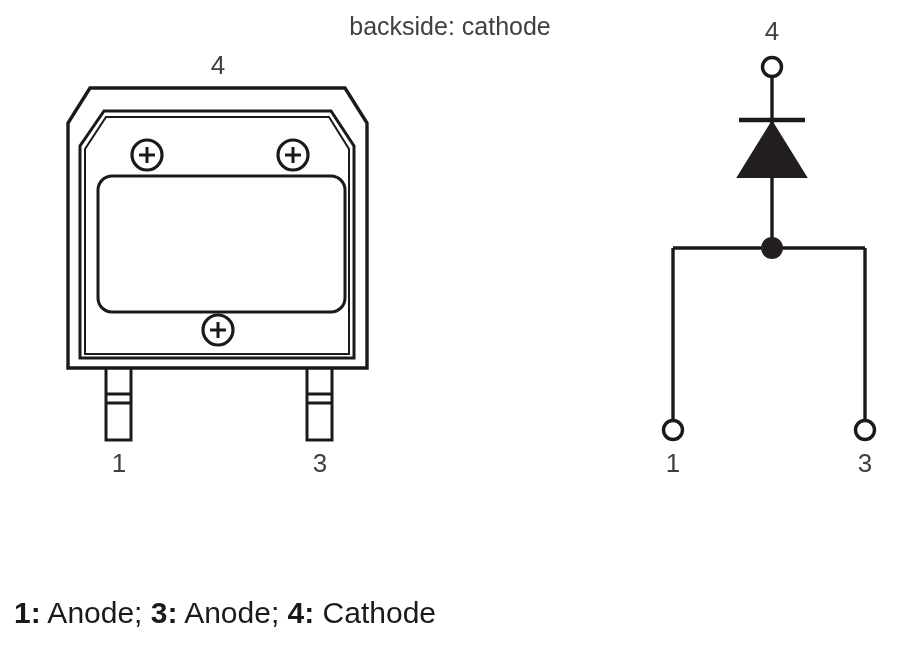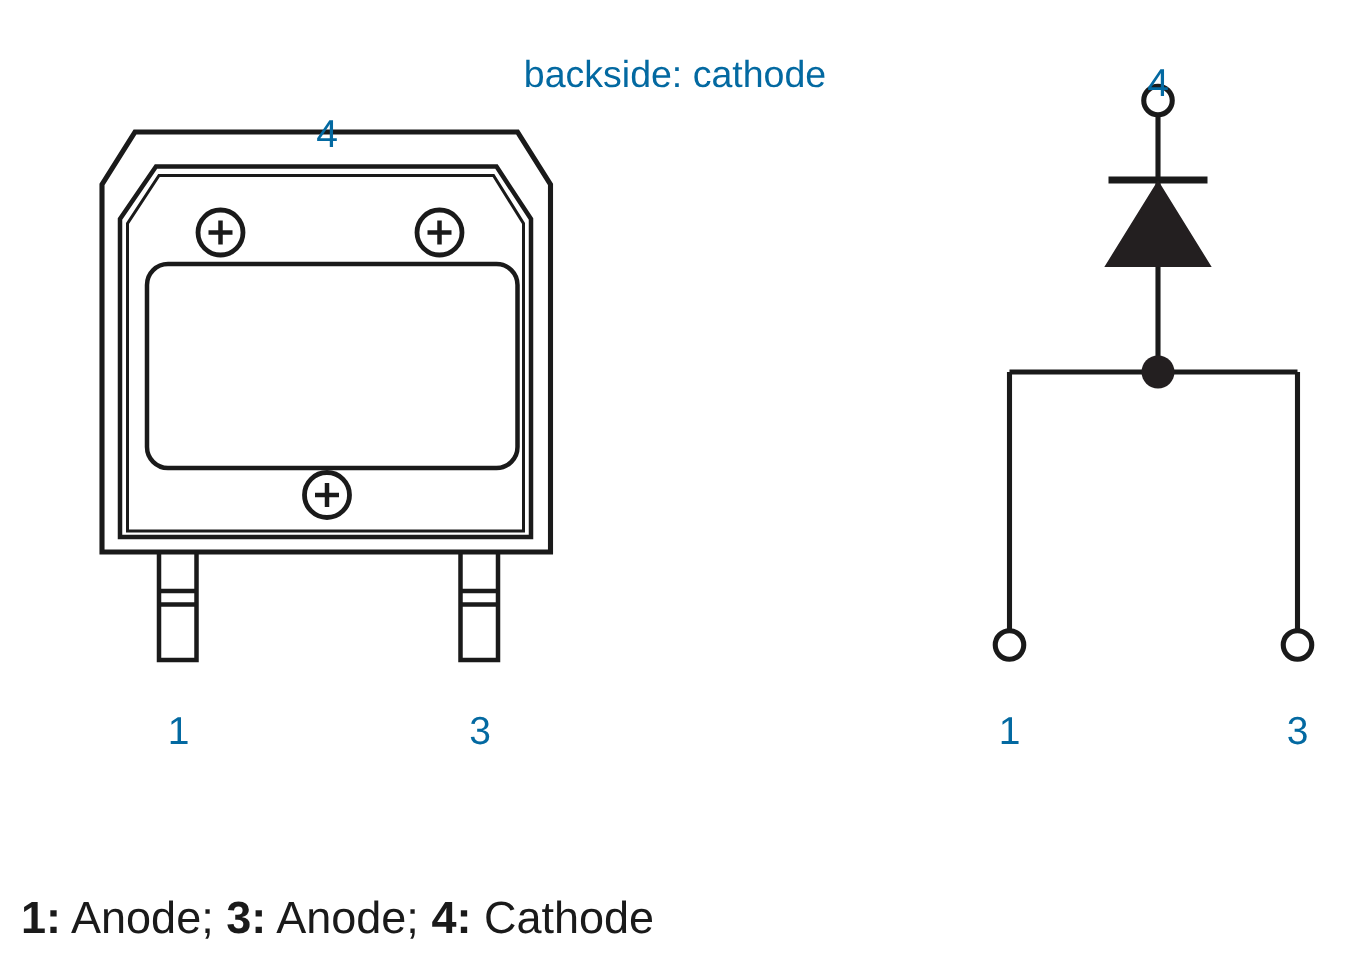--- a/index.html
+++ b/index.html
@@ -28,22 +28,21 @@
     left: 0; top: 0;
     width: 900px;
     height: 650px;
   }
 
   
   .lbl {
     position: absolute;
     white-space: nowrap;
     line-height: 1;
-    color: #0369a1;
-    margin-top: 24px;
+    color: #404040;
   }
   .lbl-backside {
     font-size: 25px;
     left: 450px;
     top: 14px;
     transform: translateX(-50%);
   }
   .lbl-pkg-top {
     font-size: 26px;
     left: 218px;

